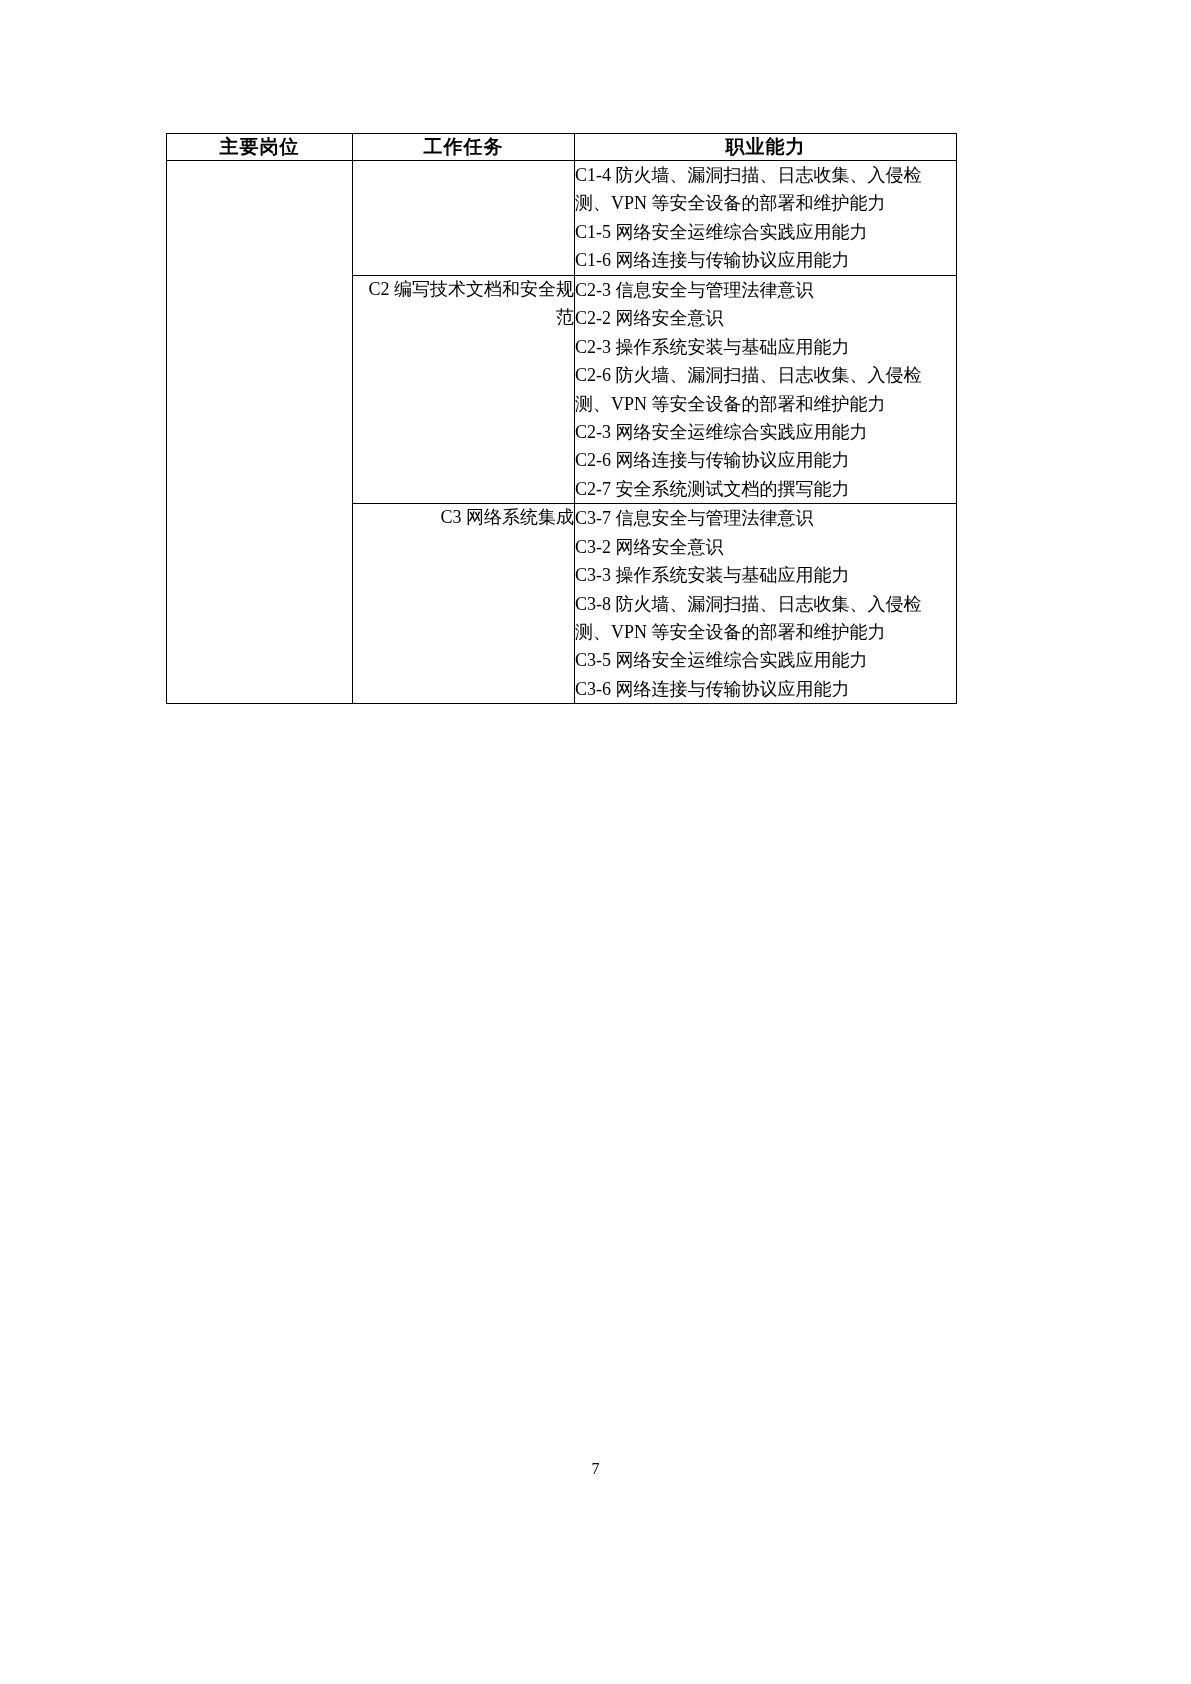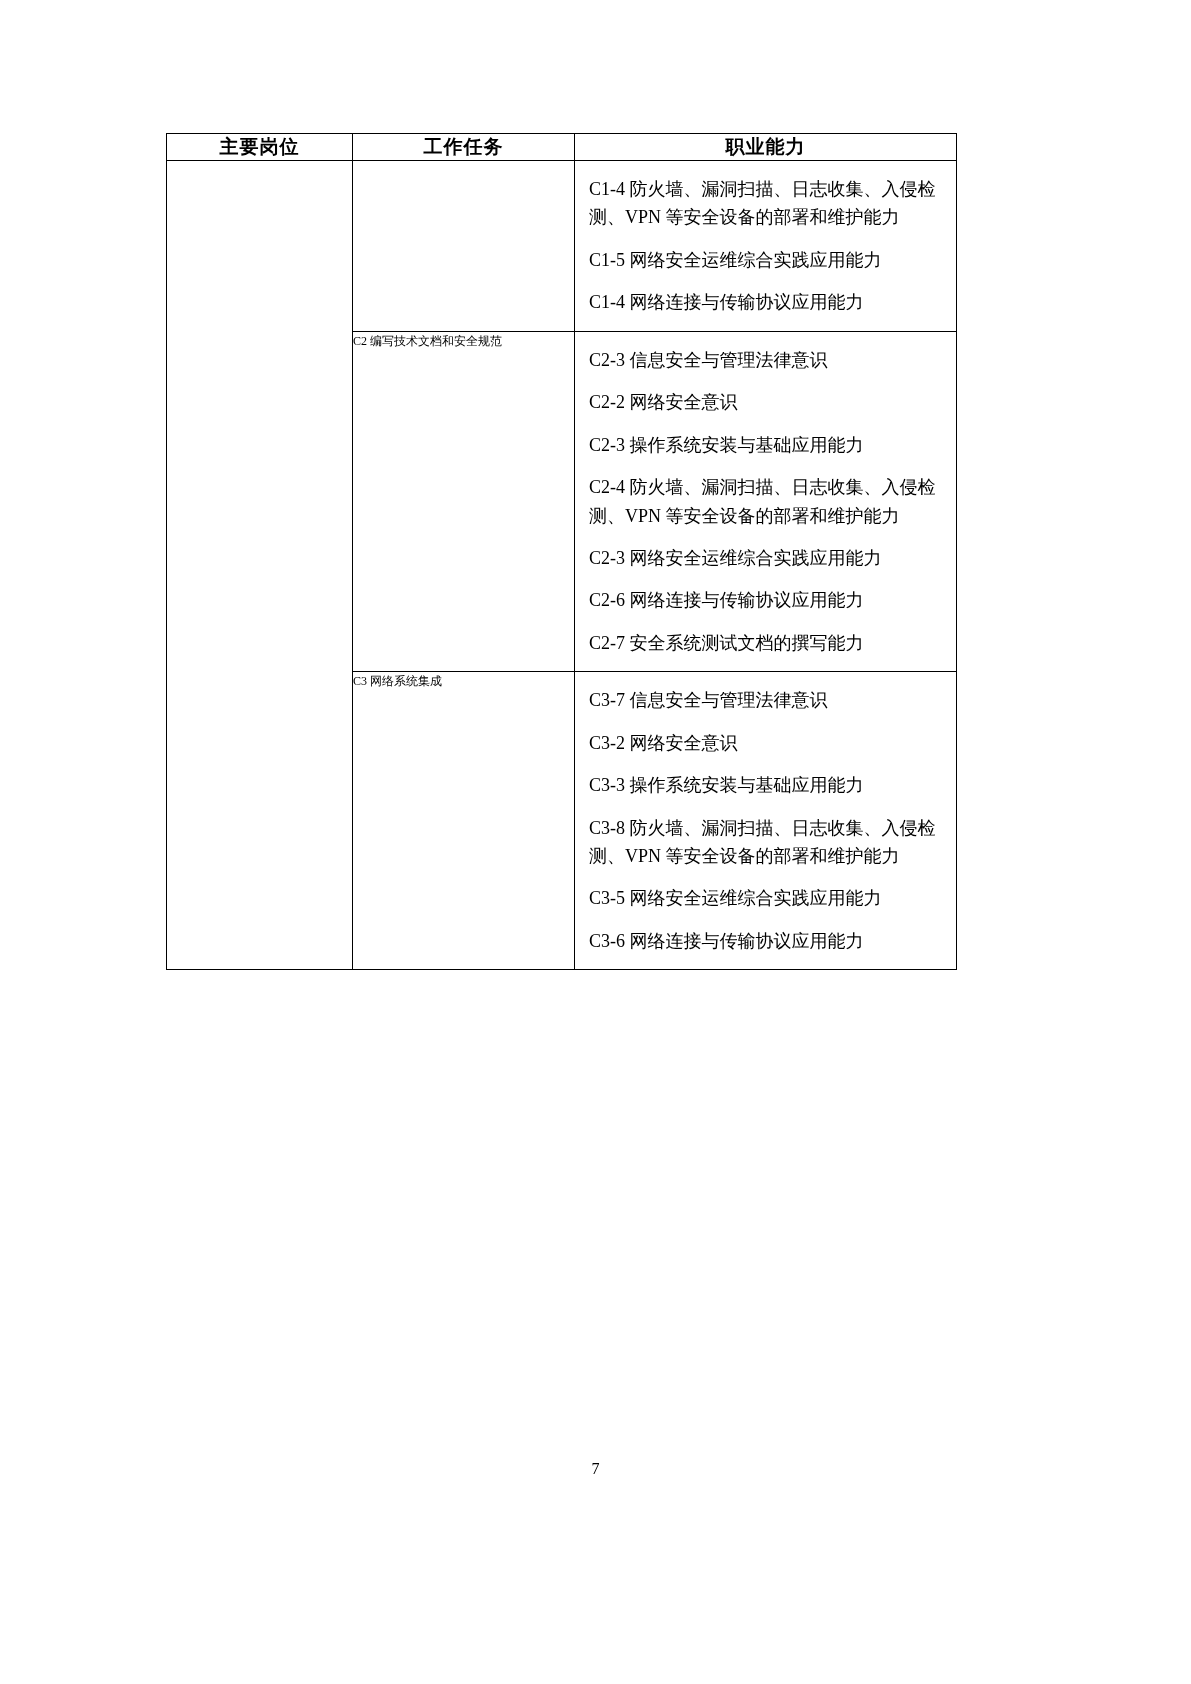--- a/index.html
+++ b/index.html
@@ -41,38 +41,38 @@
 
   .hdr-cell {
     text-align: center;
     font-weight: bold;
     font-size: 19px;
     letter-spacing: 1px;
     padding: 10px 4px 10px 4px;
     vertical-align: middle;
   }
   .task-cell {
-    text-align: left;
+    text-align: right;
     vertical-align: middle;
-    font-size: 12px;
+    font-size: 18px;
     line-height: 1.55;
     padding: 6px 14px;
   }
   .ability-cell {
     font-size: 18px;
     line-height: 1.58;
     padding: 6px 8px 8px 10px;
   }
   .ability-cell ul {
     list-style: none;
     margin: 0;
     padding: 0;
   }
   .ability-cell li {
-    margin: 14px;
+    margin: 0;
     padding: 0 0 0 0;
     text-indent: 0;
   }
   .empty-cell {
     border-right: 1px solid #000000;
   }
   .page-number {
     position: absolute;
     top: 1460px;
     left: 0;
@@ -101,32 +101,32 @@
       </tr>
     </thead>
     <tbody>
       <tr>
         <td class="empty-cell" rowspan="3"></td>
         <td class="task-cell"></td>
         <td class="ability-cell">
           <ul>
             <li>C1-4 防火墙、漏洞扫描、日志收集、入侵检测、VPN 等安全设备的部署和维护能力</li>
             <li>C1-5 网络安全运维综合实践应用能力</li>
-            <li>C1-4 网络连接与传输协议应用能力</li>
+            <li>C1-6 网络连接与传输协议应用能力</li>
           </ul>
         </td>
       </tr>
       <tr>
         <td class="task-cell">C2 编写技术文档和安全规范</td>
         <td class="ability-cell">
           <ul>
             <li>C2-3 信息安全与管理法律意识</li>
             <li>C2-2 网络安全意识</li>
             <li>C2-3 操作系统安装与基础应用能力</li>
-            <li>C2-4 防火墙、漏洞扫描、日志收集、入侵检测、VPN 等安全设备的部署和维护能力</li>
+            <li>C2-6 防火墙、漏洞扫描、日志收集、入侵检测、VPN 等安全设备的部署和维护能力</li>
             <li>C2-3 网络安全运维综合实践应用能力</li>
             <li>C2-6 网络连接与传输协议应用能力</li>
             <li>C2-7 安全系统测试文档的撰写能力</li>
           </ul>
         </td>
       </tr>
       <tr>
         <td class="task-cell">C3 网络系统集成</td>
         <td class="ability-cell">
           <ul>

